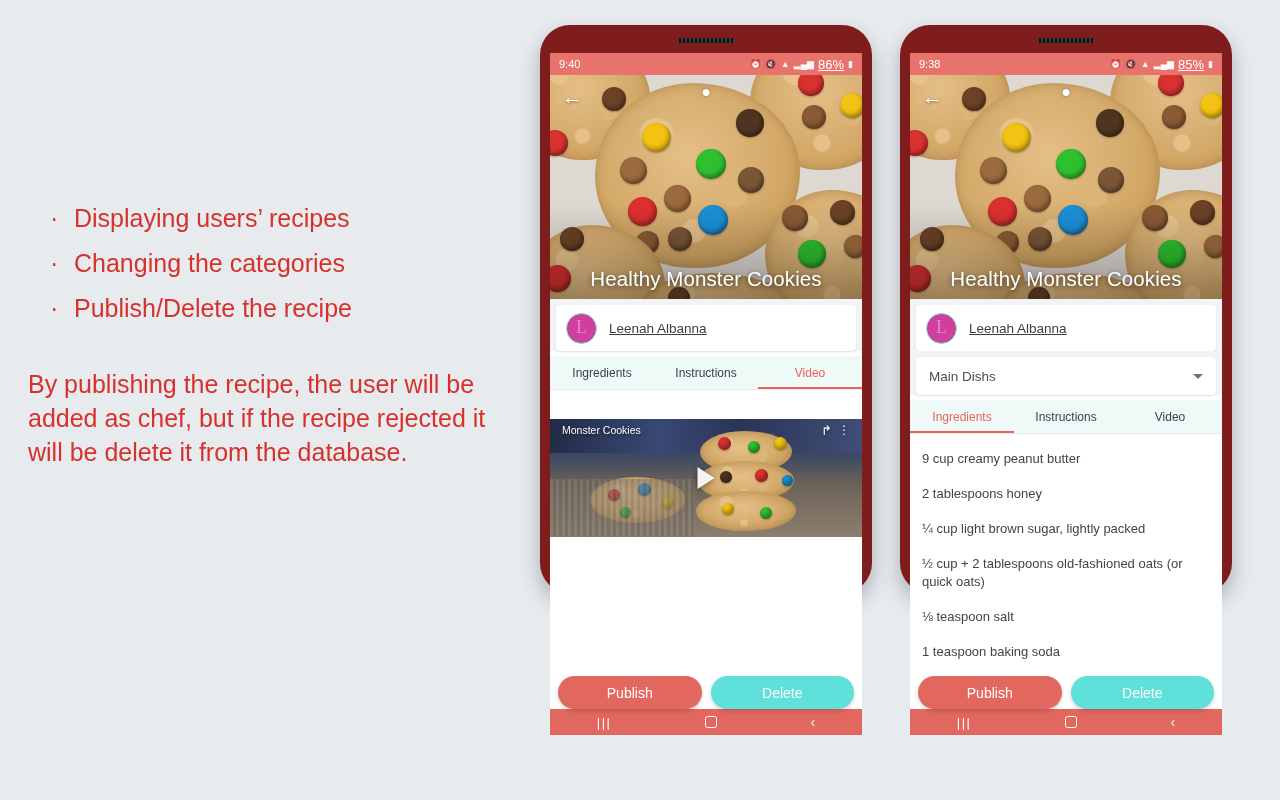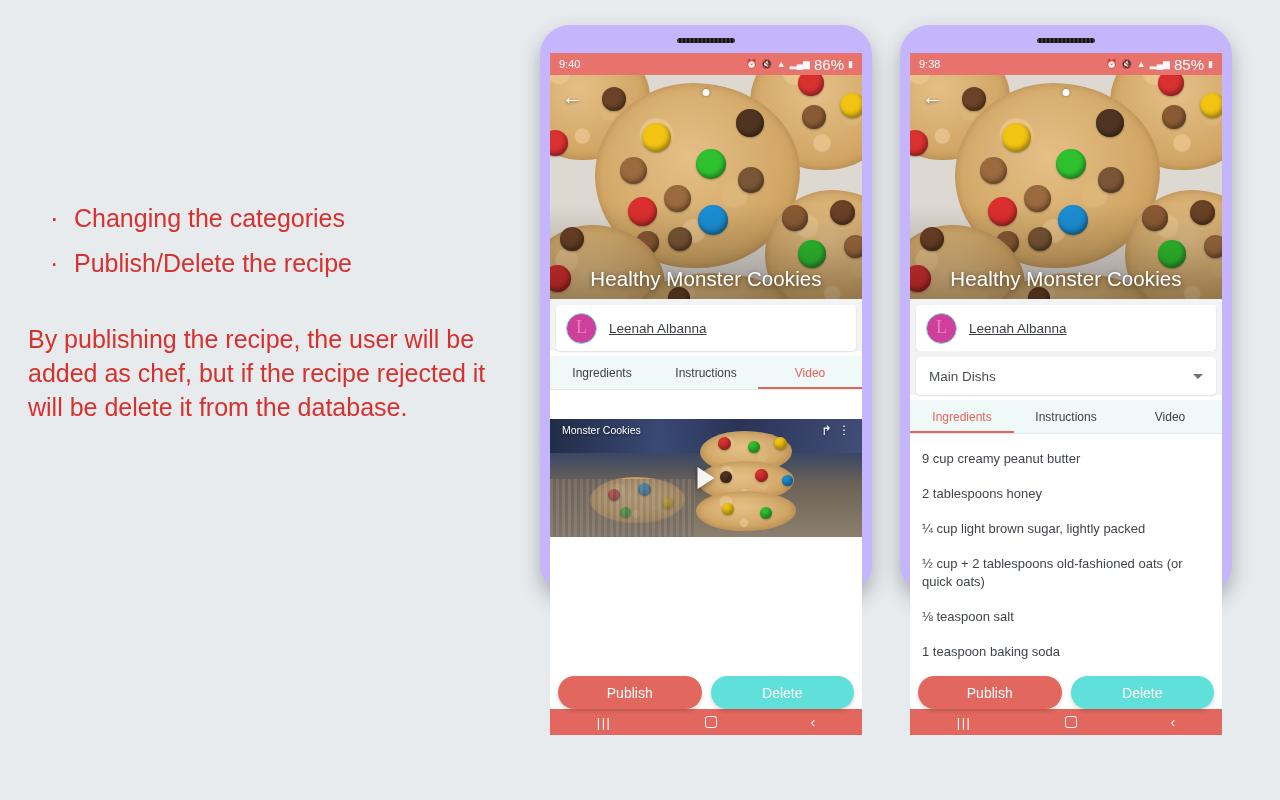--- a/index.html
+++ b/index.html
@@ -23,21 +23,21 @@
     color: #d6312d; padding-left: 30px; white-space: nowrap;
   }
   .bullets li .dot {
     position: absolute; left: 6px; top: 0; font-size: 25px; line-height: 45px;
   }
   .para { font-size: 25px; line-height: 34px; color: #d6312d; }
 
   
   .phone {
     position: absolute; top: 25px; width: 332px; height: 568px;
-    background: #c4b5fd; border-radius: 30px;
+    background: #7f1d1d; border-radius: 30px;
     box-shadow: 0 9px 20px rgba(20,30,45,.30);
   }
   .phone.p1 { left: 540px; }
   .phone.p2 { left: 900px; }
   .grille {
     position: absolute; left: 50%; transform: translateX(-50%); top: 13px;
     width: 58px; height: 5px; border-radius: 3px;
     background: repeating-linear-gradient(to right, #3a3a3c 0 2px, #141416 2px 4px);
   }
   .screen {
@@ -46,21 +46,21 @@
   }
 
   
   .statusbar {
     height: 22px; background: #e8736c; color: #fff;
     display: flex; align-items: center; justify-content: space-between;
     padding: 0 9px; font-size: 11px;
   }
   .sb-right { display: flex; align-items: center; gap: 4px; }
   .sb-right .ico { font-size: 9px; line-height: 1; opacity: .95; }
-  .sb-pct { font-size: 15px; }
+  .sb-pct { font-size: 13px; text-decoration: underline; }
 
   
   .hero { position: relative; height: 224px; overflow: hidden; }
   .hero-img { position: absolute; inset: 0; }
   .cookie {
     position: absolute; border-radius: 48% 52% 50% 47% / 50% 48% 52% 50%;
     background:
       radial-gradient(circle at 30% 28%, #e8c48c 0 8%, transparent 9%),
       radial-gradient(circle at 68% 60%, #dcb578 0 7%, transparent 8%),
       radial-gradient(circle at 48% 80%, #e6c088 0 6%, transparent 7%),
@@ -197,20 +197,21 @@
 </style>
 </head>
 <body>
 
 <div class="slide">
 
   <div class="copy">
     <ul class="bullets">
       <li>
         <span class="dot">·</span>
+        <span>Displaying users’ recipes</span>
       </li>
       <li>
         <span class="dot">·</span>
         <span>Changing the categories</span>
       </li>
       <li>
         <span class="dot">·</span>
         <span>Publish/Delete the recipe</span>
       </li>
     </ul>

